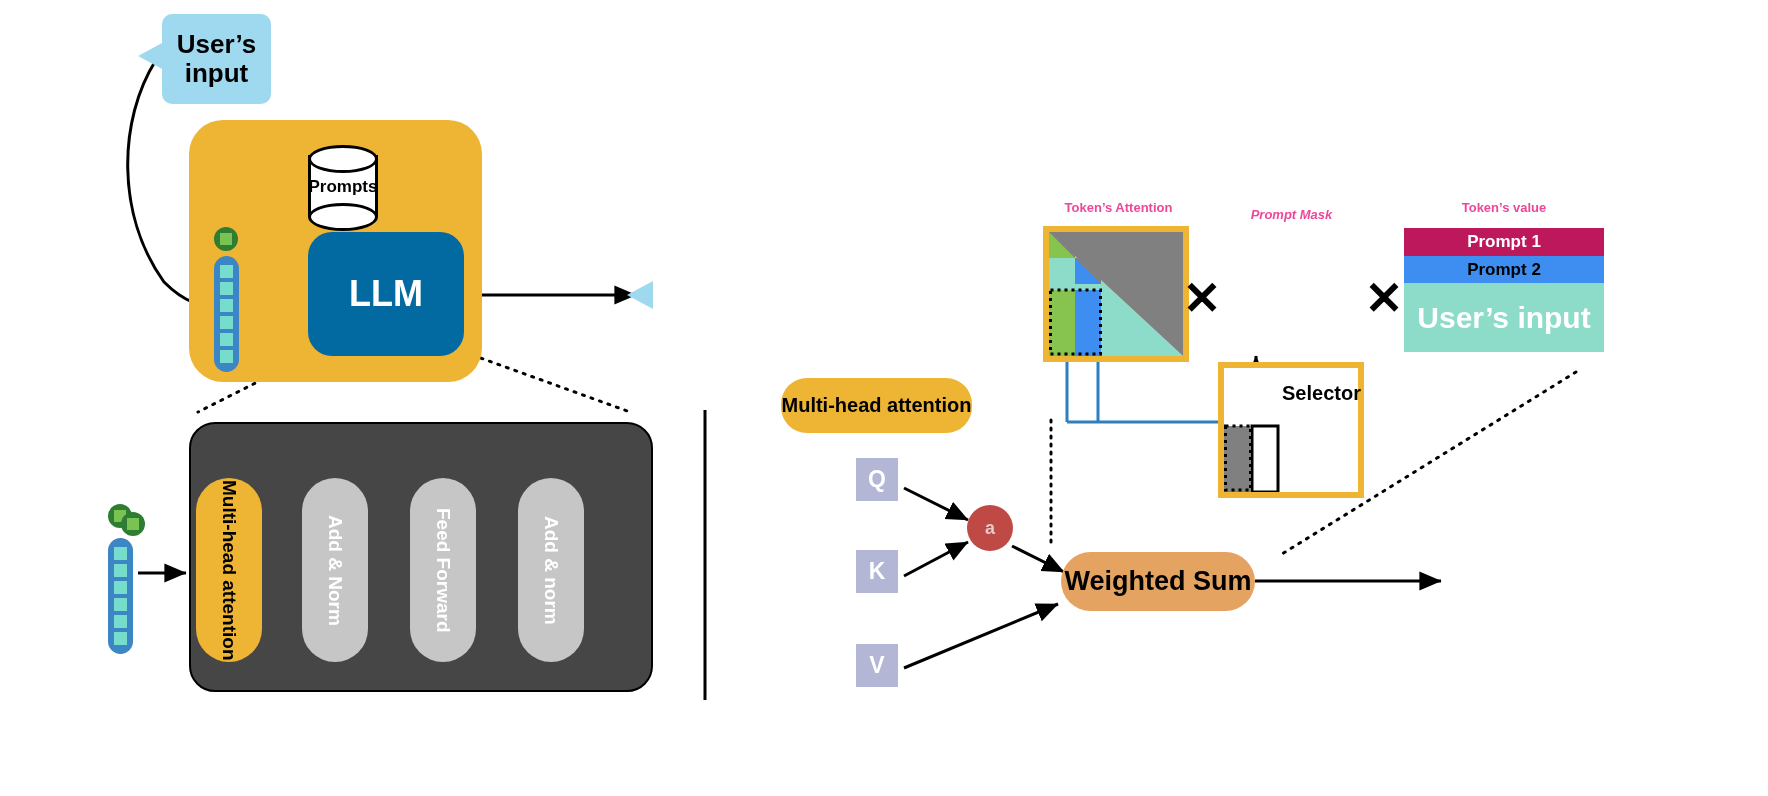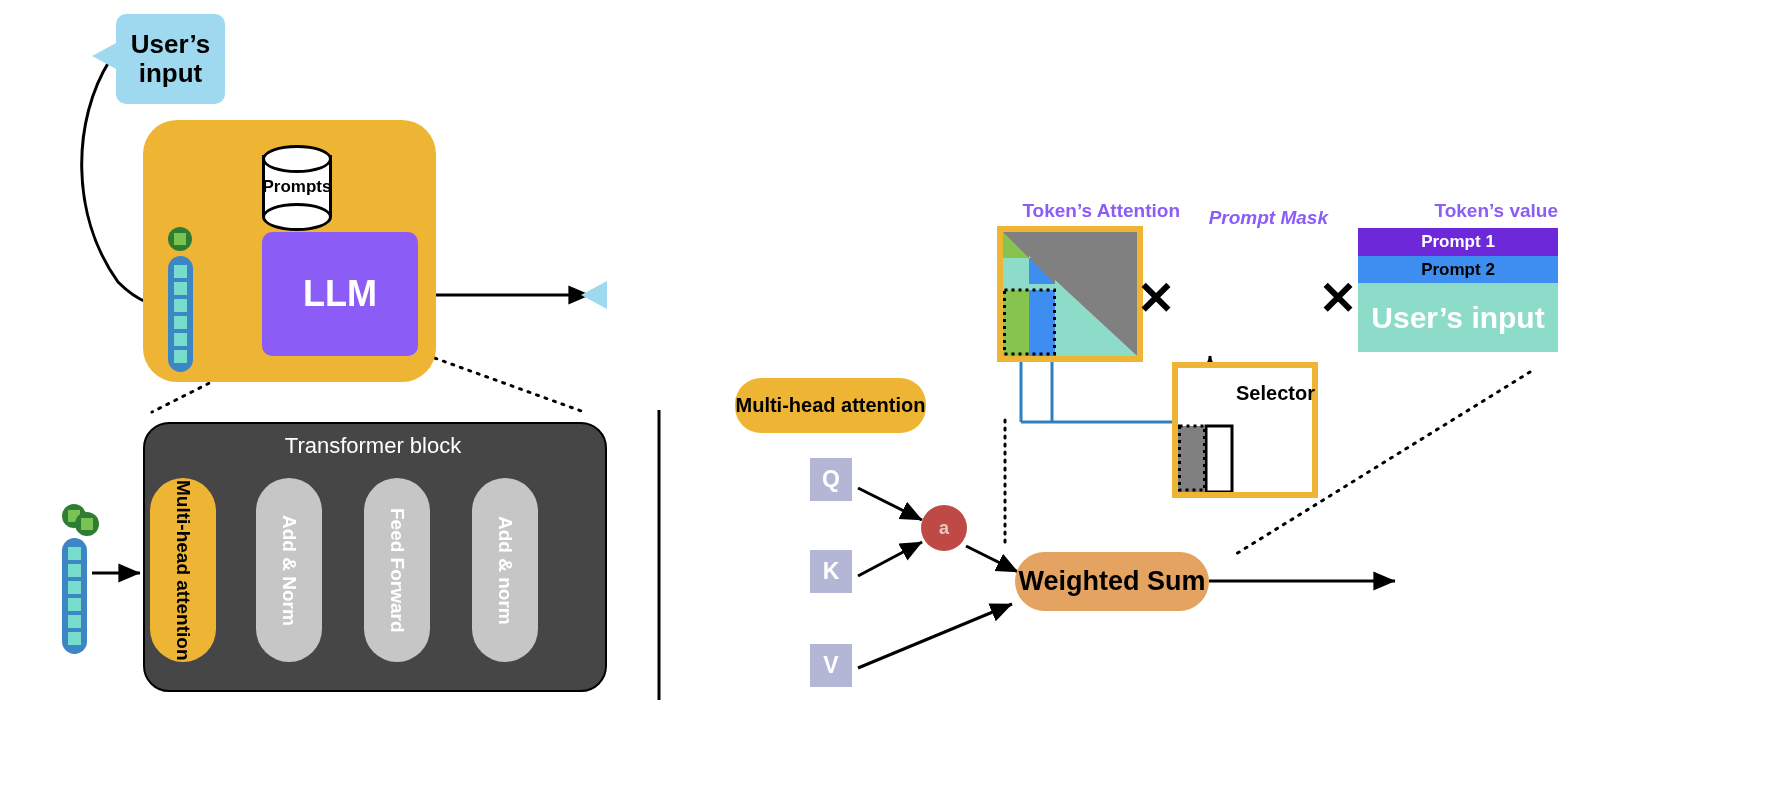--- a/index.html
+++ b/index.html
@@ -11,20 +11,21 @@
     font-family: "Liberation Sans", sans-serif;
     width: 1768px;
     height: 796px;
     overflow: hidden;
   }
   #stage {
     position: relative;
     width: 1704px;
     height: 796px;
     background: #ffffff;
+    margin-left: 46px;
   }
   #svg-layer {
     position: absolute;
     left: 0; top: 0;
     width: 1768px;
     height: 796px;
   }
   .abs { position: absolute; }
   .ctr {
     display: flex;
@@ -43,22 +44,22 @@
   }
 
   
   .model-box {
     background: #eeb433;
     border-radius: 34px;
   }
 
   
   .llm-box {
-    background: #8b5cf6;
-    border-radius: 10px;
+    background: #0369a1;
+    border-radius: 24px;
     color: #ffffff;
     font-size: 36px;
     font-weight: 600;
   }
 
   
   .cyl-body {
     background: #ffffff;
     border-left: 3px solid #000;
     border-right: 3px solid #000;
@@ -120,42 +121,42 @@
     font-weight: bold;
     white-space: nowrap;
   }
   .pill-orange { background: #eeb433; }
   .pill-orange span { color: #000; }
   .pill-grey { background: #c6c6c6; }
   .pill-grey span { color: #ffffff; }
 
   
   .panel-title {
-    font-size: 19px;
-    font-weight: bold;
-    color: #8b5cf6;
-    text-align: right;
+    font-size: 13px;
+    font-weight: bold;
+    color: #ec4899;
+    text-align: center;
   }
 
   
   .matrix-frame {
     border: 6px solid #eeb433;
     background: #ffffff;
     position: relative;
     overflow: hidden;
   }
 
   
   .tv-row {
     display: flex;
     align-items: center;
     justify-content: center;
     font-weight: bold;
   }
-  .tv-p1 { background: #6d28d9; color: #ffffff; font-size: 17px; }
+  .tv-p1 { background: #be185d; color: #ffffff; font-size: 17px; }
   .tv-p2 { background: #3d8ef0; color: #000000; font-size: 17px; }
   .tv-ui { background: #8ddcca; color: #ffffff; font-size: 30px; }
 
   
   .times {
     font-size: 46px;
     font-weight: bold;
     color: #000;
     line-height: 1;
   }
@@ -292,21 +293,20 @@
 
   <div class="abs llm-box ctr" style="left:262px; top:232px; width:156px; height:124px;">
     <span>LLM</span>
   </div>
 
   <div class="abs" style="left:581px; top:281px; width:0; height:0;
               border-top:14px solid transparent; border-bottom:14px solid transparent;
               border-right:26px solid #9ed9f0;"></div>
 
   <div class="abs tblock" style="left:143px; top:422px; width:460px; height:266px;"></div>
-  <div class="abs tblock-title" style="left:143px; top:433px; width:460px; text-align:center;">Transformer block</div>
 
   <div class="abs pill pill-orange" style="left:150px; top:478px; width:66px; height:184px;">
     <span>Multi-head attention</span>
   </div>
   <div class="abs pill pill-grey" style="left:256px; top:478px; width:66px; height:184px;">
     <span>Add &amp; Norm</span>
   </div>
   <div class="abs pill pill-grey" style="left:364px; top:478px; width:66px; height:184px;">
     <span>Feed Forward</span>
   </div>

